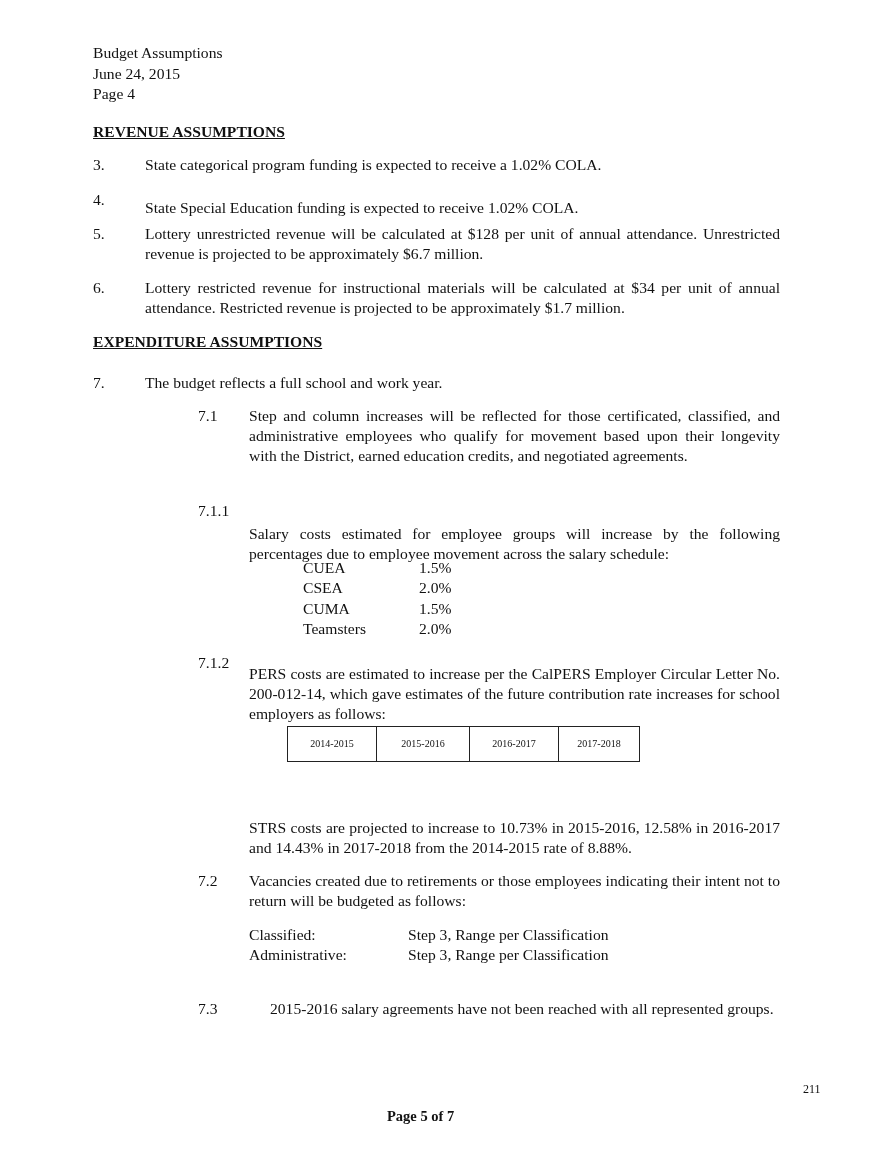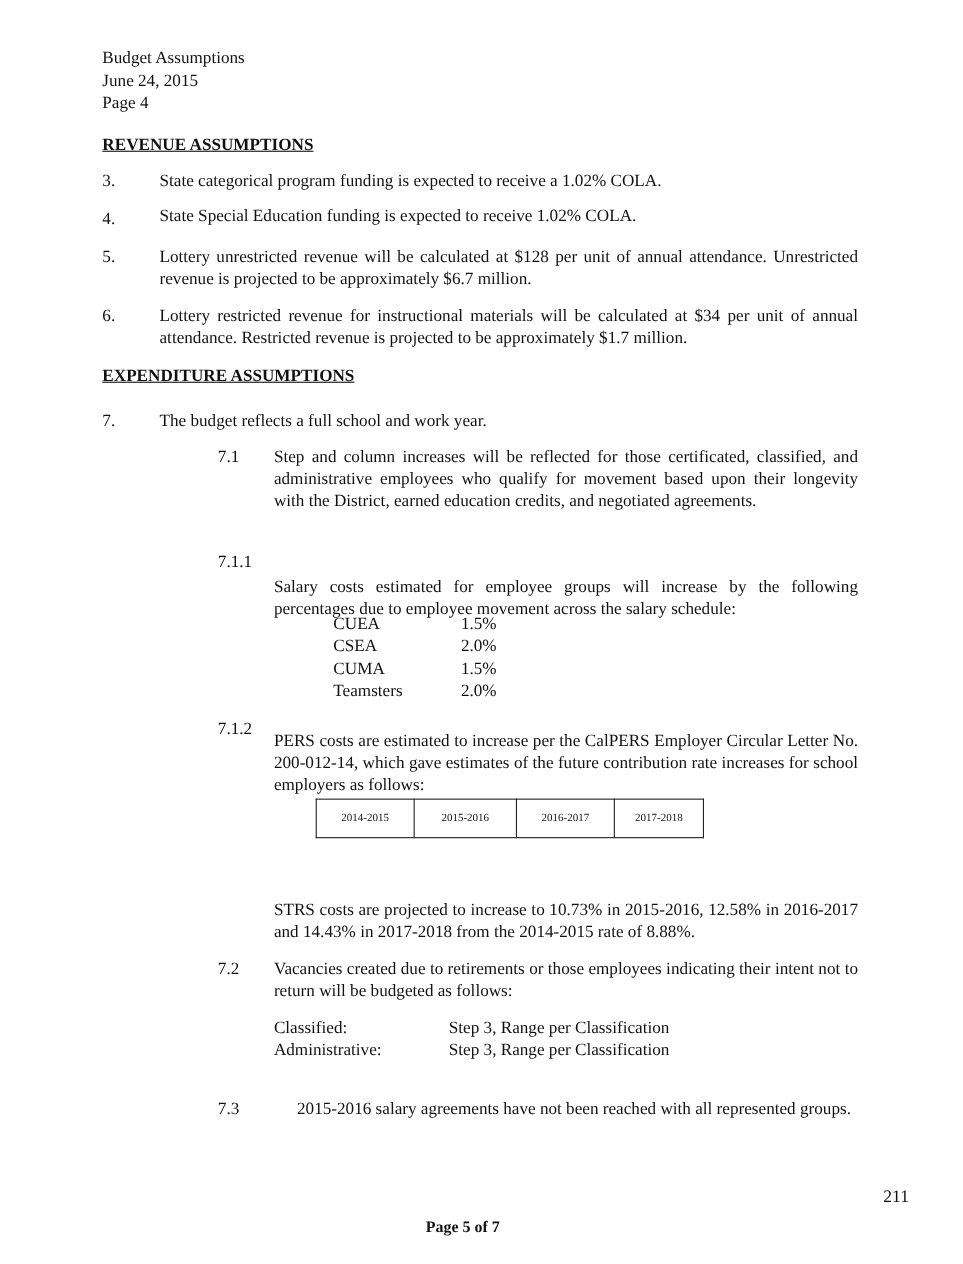--- a/index.html
+++ b/index.html
@@ -26,39 +26,39 @@
     position: absolute; left: 287px; top: 726px;
     border-collapse: collapse; font-size: 10px;
   }
   table.pers td {
     border: 1.5px solid #222; text-align: center; height: 34px; padding: 0;
   }
   table.pers td.c1 { width: 88px; }
   table.pers td.c2 { width: 92px; }
   table.pers td.c3 { width: 88px; }
   table.pers td.c4 { width: 80px; }
-  .page-num { left: 803px; top: 1079px; font-size: 16px; }
+  .page-num { left: 803px; top: 1079px; font-size: 12px; }
   .footer { left: 387px; top: 1106px; font-weight: bold; font-size: 14.5px; }
 </style>
 </head>
 <body>
 
 <div class="abs header-block">
   <div>Budget Assumptions</div>
   <div>June 24, 2015</div>
   <div>Page 4</div>
 </div>
 
 <div class="abs section-heading" style="top:122px;">REVENUE ASSUMPTIONS</div>
 
 <span class="num" style="top:155px;">3.</span>
 <div class="para" style="top:155px;">State categorical program funding is expected to receive a 1.02% COLA.</div>
 
 <span class="num" style="top:190px;">4.</span>
-<div class="para" style="top:187px;">State Special Education funding is expected to receive 1.02% COLA.</div>
+<div class="para" style="top:198px;">State Special Education funding is expected to receive 1.02% COLA.</div>
 
 <span class="num" style="top:224px;">5.</span>
 <div class="para" style="top:224px;font-family:Liberation Serif, serif;">Lottery unrestricted revenue will be calculated at $128 per unit of annual attendance. Unrestricted revenue is projected to be approximately $6.7 million.</div>
 
 <span class="num" style="top:278px;">6.</span>
 <div class="para" style="top:278px;">Lottery restricted revenue for instructional materials will be calculated at $34 per unit of annual attendance.  Restricted revenue is projected to be approximately $1.7 million.</div>
 
 <div class="abs section-heading" style="top:332px;">EXPENDITURE ASSUMPTIONS</div>
 
 <span class="num" style="top:373px;">7.</span>

